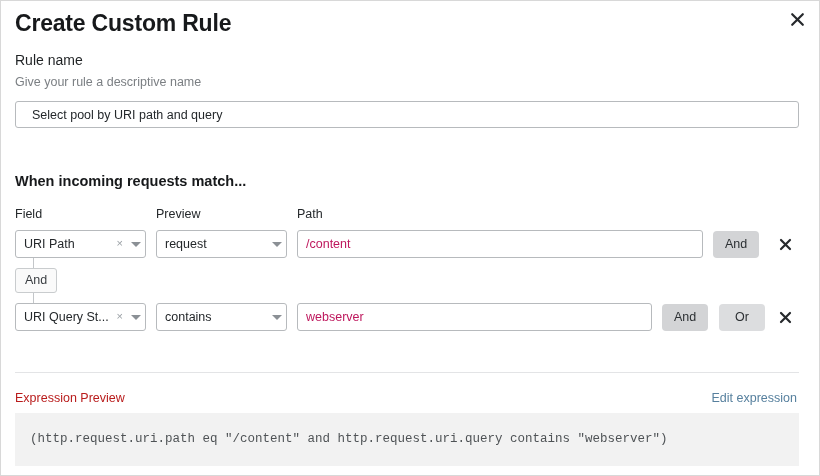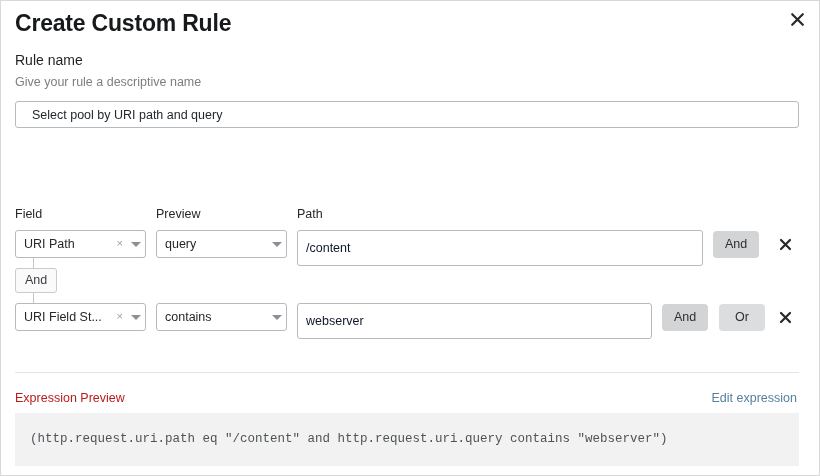--- a/index.html
+++ b/index.html
@@ -153,27 +153,27 @@
     border-right: 5px solid transparent;
     border-top: 5px solid #8b9095;
   }
 
   .field-select    { left: 14px;  width: 131px; }
   .operator-select { left: 155px; width: 131px; }
 
   .value-input {
     position: absolute;
     box-sizing: border-box;
-    height: 36px;
+    height: 28px;
     border: 1px solid #b7babd;
     border-radius: 3px;
     background: #fff;
     font-family: "Liberation Sans", sans-serif;
     font-size: 12.5px;
-    color: #0f172a;
+    color: #be185d;
     padding: 0 8px;
     outline: none;
   }
   .row1 .value-input { left: 296px; width: 406px; }
   .row2 .value-input { left: 296px; width: 355px; }
 
   .logic-btn {
     position: absolute;
     box-sizing: border-box;
     height: 27px;
@@ -288,36 +288,37 @@
   <button class="close-btn">
     <svg width="15" height="15" viewBox="0 0 15 15">
       <path d="M2.2 2.2 L12.8 12.8 M12.8 2.2 L2.2 12.8" stroke="#26292c" stroke-width="2.2" stroke-linecap="round"></path>
     </svg>
   </button>
 
   <div class="rule-name-label">Rule name</div>
   <div class="rule-name-help">Give your rule a descriptive name</div>
   <input class="rule-name-input" type="text" value="Select pool by URI path and query" style="">
 
+  <div class="match-heading">When incoming requests match...</div>
 
   <div class="col-label field">Field</div>
   <div class="col-label operator">Preview</div>
   <div class="col-label value">Path</div>
 
   <div class="cond-row row1">
     <div class="select-box field-select">
       <span class="sel-text">URI Path</span>
       <span class="select-clear">×</span>
       <span class="select-caret">
           <span class="caret-tri"></span>
         </span>
     </div>
 
     <div class="select-box operator-select">
-      <span class="sel-text">query</span>
+      <span class="sel-text">request</span>
       <span class="select-caret">
           <span class="caret-tri"></span>
         </span>
     </div>
 
     <input class="value-input" type="text" value="/content" style="">
 
     <button class="logic-btn and-btn">And</button>
 
     <button class="remove-btn">
@@ -325,21 +326,21 @@
         <path d="M2 2 L11 11 M11 2 L2 11" stroke="#26292c" stroke-width="2.2" stroke-linecap="round"></path>
       </svg>
     </button>
   </div>
 
   <div class="connector"></div>
   <div class="connector-badge">And</div>
 
   <div class="cond-row row2">
     <div class="select-box field-select">
-      <span class="sel-text">URI Field St...</span>
+      <span class="sel-text">URI Query St...</span>
       <span class="select-clear">×</span>
       <span class="select-caret">
           <span class="caret-tri"></span>
         </span>
     </div>
 
     <div class="select-box operator-select">
       <span class="sel-text">contains</span>
       <span class="select-caret">
           <span class="caret-tri"></span>

